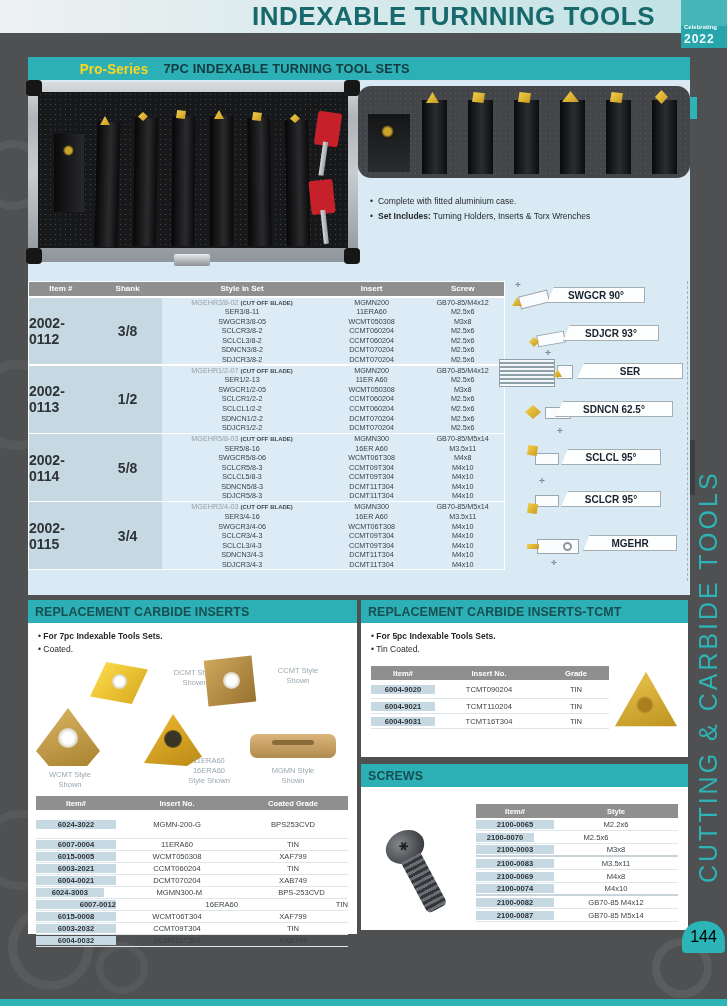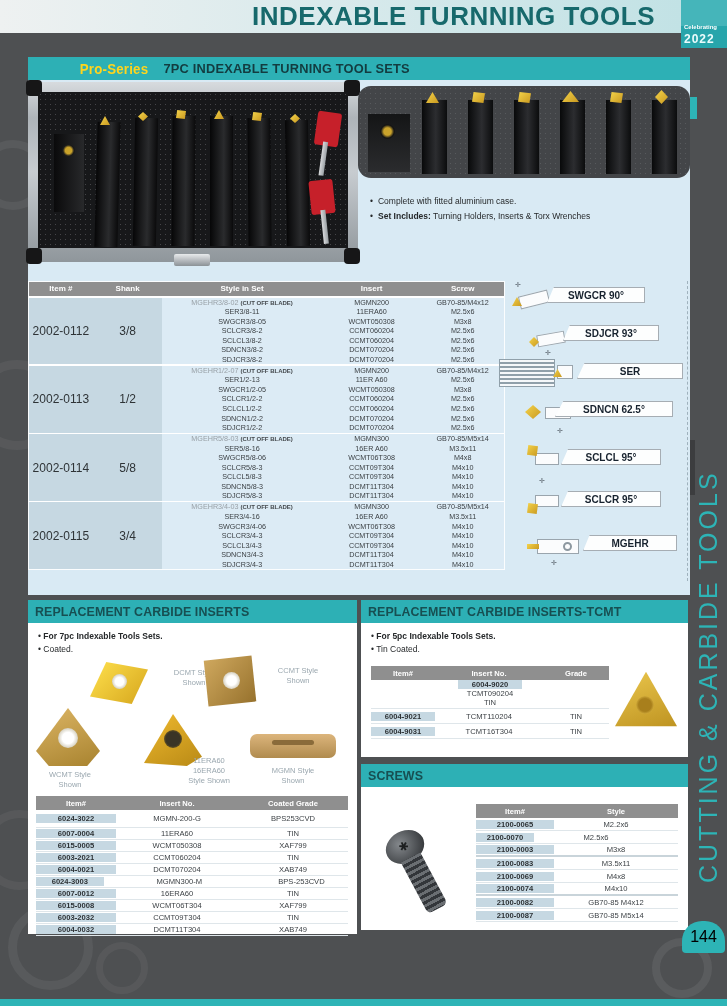--- a/index.html
+++ b/index.html
@@ -74,21 +74,21 @@
 
   
   .main-table { position:absolute; left:0; top:224px; width:477px; background:#fff; border:1px solid #fbfdfe; }
   .mt-head { display:flex; height:14px; background:#8f8f8f; color:#fff; font-size:8px; font-weight:bold;
     align-items:center; text-align:center; }
   .mt-head div { line-height:14px; }
   .c-item{width:64px;} .c-shank{width:70px;} .c-style{width:160px;} .c-insert{width:100px;} .c-screw{width:83px;}
   .mt-group { display:flex; margin-top:1.5px; }
   .mt-group:first-of-type { margin-top:1px; }
   .mt-item, .mt-shank { background:#c6d8e2; display:flex; align-items:center; justify-content:center;
-    font-size:12px; font-weight:normal; color:#2e3336; }
+    font-size:14px; font-weight:bold; color:#2e3336; }
   .mt-item { width:64px; } .mt-shank { width:70px; }
   .mt-col { background:#dcebf5; }
   .mt-row { height:9.55px; line-height:9.55px; font-size:7.2px; color:#393e42; text-align:center;
     white-space:nowrap; overflow:visible; }
   .mut { color:#98a0a6; }
   .note { font-size:6px; font-weight:bold; color:#43484c; margin-left:2px; }
 
   
   .diagrams { position:absolute; left:477px; top:224px; width:185px; height:314px; }
   .dash-line { position:absolute; right:2px; top:0; height:300px; border-left:1px dashed #9fb2bd; }
@@ -433,21 +433,21 @@
     <div class="shape" style="left:244px; top:140px; width:42px; height:5px; background:#8a6b3a; border-radius:3px;"></div>
     <div class="img-label" style="left:234px; top:166px; width:62px;">MGMN Style
 Shown</div>
 
     <div class="sub-table" style="left:8px; top:196px; width:312px;">
       <div class="st-head">
         <div style="width:80px;">Item#</div>
         <div style="width:122px;">Insert No.</div>
         <div style="width:110px;">Coated Grade</div>
       </div>
-      <div class="st-row" style="height:18px;">
+      <div class="st-row" style="height:29px;">
           <div class="cell-item" style="width:80px;">6024-3022</div>
           <div style="width:122px;">MGMN-200-G</div>
           <div style="width:110px;">BPS253CVD</div>
         </div>
       <div class="st-row" style="height:12px;">
           <div class="cell-item" style="width:80px;">6007-0004</div>
           <div style="width:122px;">11ERA60</div>
           <div style="width:110px;">TIN</div>
         </div>
       <div class="st-row" style="height:12px;">
@@ -463,21 +463,21 @@
       <div class="st-row" style="height:12px;">
           <div class="cell-item" style="width:80px;">6004-0021</div>
           <div style="width:122px;">DCMT070204</div>
           <div style="width:110px;">XAB749</div>
         </div>
       <div class="st-row" style="height:12px;gap:24px;">
           <div class="cell-item" style="width:80px;">6024-3003</div>
           <div style="width:122px;">MGMN300-M</div>
           <div style="width:110px;">BPS-253CVD</div>
         </div>
-      <div class="st-row" style="height:12px;">
+      <div class="st-row" style="height:12px;text-align:right;">
           <div class="cell-item" style="width:80px;">6007-0012</div>
           <div style="width:122px;">16ERA60</div>
           <div style="width:110px;">TIN</div>
         </div>
       <div class="st-row" style="height:12px;">
           <div class="cell-item" style="width:80px;">6015-0008</div>
           <div style="width:122px;">WCMT06T304</div>
           <div style="width:110px;">XAF799</div>
         </div>
       <div class="st-row" style="height:12px;">
@@ -501,21 +501,21 @@
       <div><span class="dot">• </span><span class="cb-bold">For 5pc Indexable Tools Sets.</span></div>
       <div><span class="dot">• </span><span>Tin Coated.</span></div>
     </div>
 
     <div class="sub-table" style="left:10px; top:66px; width:238px;">
       <div class="st-head">
         <div style="width:64px;">Item#</div>
         <div style="width:108px;">Insert No.</div>
         <div style="width:66px;">Grade</div>
       </div>
-      <div class="st-row" style="height:29px;flex-direction:column;">
+      <div class="st-row" style="height:19px;">
           <div class="cell-item" style="width:64px;">6004-9020</div>
           <div style="width:108px;">TCMT090204</div>
           <div style="width:66px;">TIN</div>
         </div>
       <div class="st-row" style="height:15px;">
           <div class="cell-item" style="width:64px;">6004-9021</div>
           <div style="width:108px;">TCMT110204</div>
           <div style="width:66px;">TIN</div>
         </div>
       <div class="st-row" style="height:15px;">

